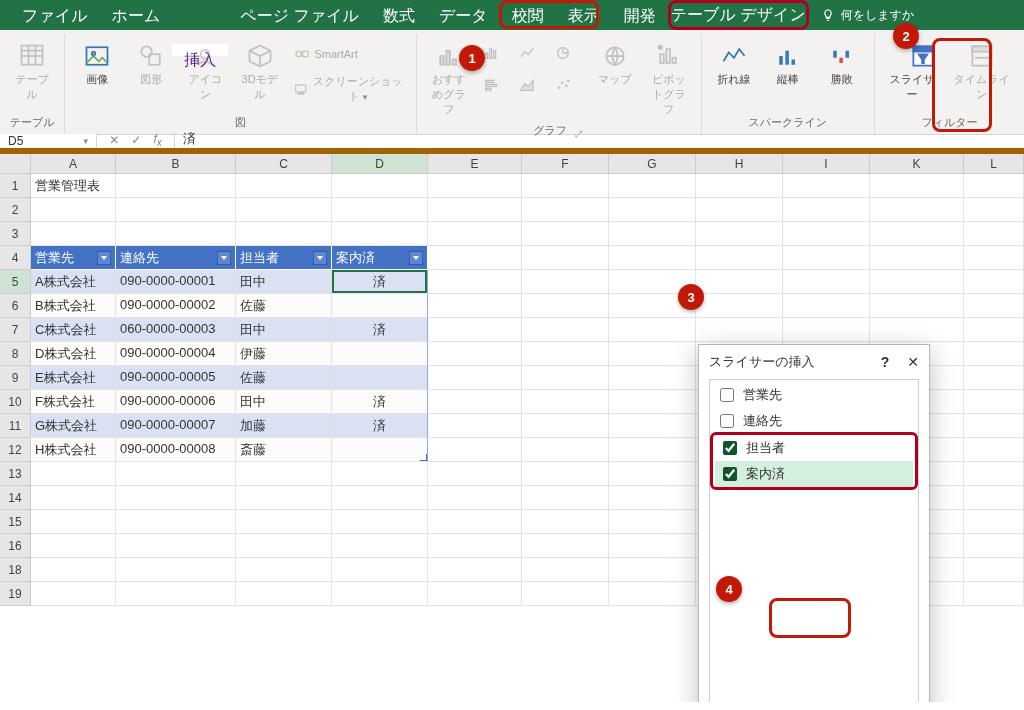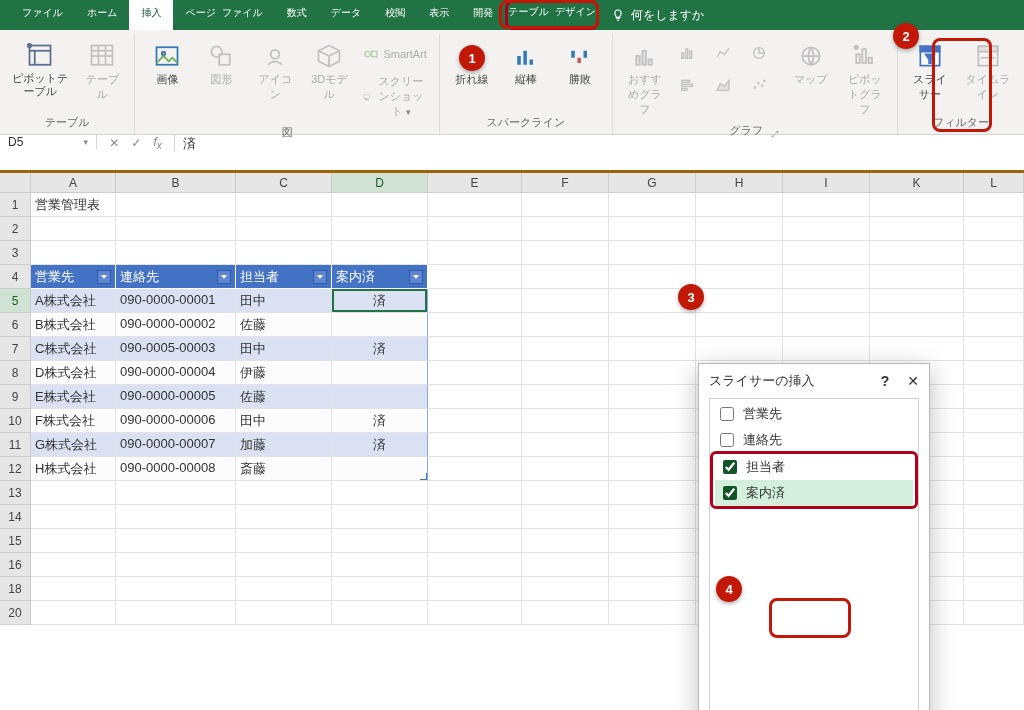--- a/index.html
+++ b/index.html
@@ -18,27 +18,27 @@
   .menubar {
     background: #217346;
     height: 30px;
     display: flex;
     align-items: stretch;
     color: #fff;
     padding-left: 10px;
   }
   .tab {
     padding: 6px 12px;
-    font-size: 10px;
+    font-size: 16px;
     cursor: pointer;
-    font-family: Liberation Mono, monospace;
   }
   .tab.active {
     background: #fff;
-    color: #14532d;
+    color: #4c1d95;
+    margin-top: 44px;
   }
   .tell-me {
     display: flex;
     align-items: center;
     padding: 6px 12px;
     gap: 6px;
   }
   .menu-highlight {
     border: 3px solid #b00020;
     border-radius: 8px;
@@ -90,24 +90,24 @@
   }
   .dialog-launcher {
     font-size: 9px;
     color: #888;
     align-self: flex-end;
     margin-right: 2px;
     cursor: pointer;
   }
   
   .fxbar {
-    height: 38px;
-    border-bottom: 3px solid #a16207;
-    display: flex;
-    align-items: flex-start;
+    height: 19px;
+    border-bottom: 6px solid #a16207;
+    display: flex;
+    align-items: flex-end;
   }
   .namebox {
     width: 97px;
     border-right: 1px solid #d4d4d4;
     display: flex;
     align-items: center;
     padding: 0 8px;
     font-size: 12px;
     background: #fff;
     justify-content: space-between;
@@ -328,29 +328,20 @@
         <path d="M9 18h6M10 21h4"></path>
         <path d="M12 3a6 6 0 0 0-4 10c.8.9 1 2 1 3h6c0-1 .2-2.1 1-3a6 6 0 0 0-4-10z"></path>
       </svg>
     <span>何をしますか</span>
   </div>
 </div>
 
 <div class="ribbon">
   <div class="group">
     <div class="group-top">
-      <div class="btn">
-        <svg viewBox="0 0 32 32" fill="none" stroke="#5b6e91" stroke-width="2">
-            <rect x="4" y="4" width="24" height="22"></rect>
-            <line x1="4" y1="10" x2="28" y2="10"></line>
-            <line x1="10" y1="10" x2="10" y2="26"></line>
-            <circle cx="4" cy="4" r="2" fill="#5b6e91"></circle>
-          </svg>
-        <span style="line-height:1.2;">ピボットテーブル</span>
-      </div>
       <div class="btn disabled">
         <svg viewBox="0 0 32 32" fill="none" stroke="#888" stroke-width="2">
             <rect x="4" y="4" width="24" height="22"></rect>
             <line x1="4" y1="10" x2="28" y2="10"></line>
             <line x1="4" y1="16" x2="28" y2="16"></line>
             <line x1="12" y1="4" x2="12" y2="26"></line>
             <line x1="20" y1="4" x2="20" y2="26"></line>
           </svg>
         <span>テーブル</span>
       </div>
@@ -400,48 +391,20 @@
         <div class="btn sml disabled" style="gap:4px;">
           <svg viewBox="0 0 24 24" fill="none" stroke="#888" stroke-width="2">
               <rect x="3" y="5" width="18" height="12"></rect>
               <rect x="7" y="19" width="10" height="2"></rect>
             </svg>
           <span><span>スクリーンショット</span> <span class="drop">▾</span></span>
         </div>
       </div>
     </div>
     <div class="group-label">図</div>
-  </div>
-
-  <div class="group">
-    <div class="group-top">
-      <div class="btn">
-        <svg viewBox="0 0 32 32" fill="none" stroke="#337ab7" stroke-width="2">
-            <polyline points="4,22 10,12 16,18 22,8 28,16"></polyline>
-          </svg>
-        <span>折れ線</span>
-      </div>
-      <div class="btn">
-        <svg viewBox="0 0 32 32" fill="#337ab7">
-            <rect x="6" y="16" width="4" height="10"></rect>
-            <rect x="13" y="10" width="4" height="16"></rect>
-            <rect x="20" y="20" width="4" height="6"></rect>
-          </svg>
-        <span>縦棒</span>
-      </div>
-      <div class="btn">
-        <svg viewBox="0 0 32 32" fill="#337ab7">
-            <rect x="6" y="10" width="4" height="8"></rect>
-            <rect x="13" y="18" width="4" height="6" fill="#c55"></rect>
-            <rect x="20" y="10" width="4" height="8"></rect>
-          </svg>
-        <span>勝敗</span>
-      </div>
-    </div>
-    <div class="group-label">スパークライン</div>
   </div>
 
   <div class="group" style="flex:1;">
     <div class="group-top">
       <div class="btn disabled">
         <svg viewBox="0 0 32 32" fill="none" stroke="#888" stroke-width="2">
             <rect x="6" y="16" width="4" height="10" fill="#ccc"></rect>
             <rect x="13" y="10" width="4" height="16" fill="#ccc"></rect>
             <rect x="20" y="20" width="4" height="6" fill="#ccc"></rect>
           </svg>
@@ -503,23 +466,51 @@
           </svg>
         <span>ピボットグラフ</span>
       </div>
     </div>
     <div style="display:flex;align-items:center;gap:8px;">
       <div class="group-label">グラフ</div>
       <span class="dialog-launcher">⤢</span>
     </div>
   </div>
 
+  <div class="group">
+    <div class="group-top">
+      <div class="btn">
+        <svg viewBox="0 0 32 32" fill="none" stroke="#337ab7" stroke-width="2">
+            <polyline points="4,22 10,12 16,18 22,8 28,16"></polyline>
+          </svg>
+        <span>折れ線</span>
+      </div>
+      <div class="btn">
+        <svg viewBox="0 0 32 32" fill="#337ab7">
+            <rect x="6" y="16" width="4" height="10"></rect>
+            <rect x="13" y="10" width="4" height="16"></rect>
+            <rect x="20" y="20" width="4" height="6"></rect>
+          </svg>
+        <span>縦棒</span>
+      </div>
+      <div class="btn">
+        <svg viewBox="0 0 32 32" fill="#337ab7">
+            <rect x="6" y="10" width="4" height="8"></rect>
+            <rect x="13" y="18" width="4" height="6" fill="#c55"></rect>
+            <rect x="20" y="10" width="4" height="8"></rect>
+          </svg>
+        <span>勝敗</span>
+      </div>
+    </div>
+    <div class="group-label">スパークライン</div>
+  </div>
+
   <div class="group" style="border-right:none;">
     <div class="group-top">
-      <div class="btn" style="position:relative;">
+      <div class="btn" style="position:relative;align-items:flex-end;">
         <svg viewBox="0 0 32 32" fill="none" stroke="#4472c4" stroke-width="2">
             <rect x="5" y="5" width="22" height="22" fill="#fff"></rect>
             <rect x="5" y="5" width="22" height="6" fill="#4472c4"></rect>
             <polygon points="11,14 21,14 17,20 17,24 15,24 15,20" fill="#4472c4"></polygon>
           </svg>
         <span>スライサー</span>
       </div>
       <div class="btn disabled">
         <svg viewBox="0 0 32 32" fill="none" stroke="#888" stroke-width="2">
             <rect x="5" y="5" width="22" height="22"></rect>
@@ -654,21 +645,21 @@
         <div class="cell colF"></div>
         <div class="cell colG"></div>
         <div class="cell colH"></div>
         <div class="cell colI"></div>
         <div class="cell colK"></div>
         <div class="cell colL"></div>
       </div>
       <div class="row">
         <div class="rh">7</div>
         <div class="cell colA tr1">C株式会社</div>
-        <div class="cell colB tr1">090-0005-00003</div>
+        <div class="cell colB tr1">060-0000-00003</div>
         <div class="cell colC tr1">田中</div>
         <div class="cell colD tr1 center tbl-border-r">済</div>
         <div class="cell colE"></div>
         <div class="cell colF"></div>
         <div class="cell colG"></div>
         <div class="cell colH"></div>
         <div class="cell colI"></div>
         <div class="cell colK"></div>
         <div class="cell colL"></div>
       </div>
@@ -806,21 +797,21 @@
         <div class="cell colD"></div>
         <div class="cell colE"></div>
         <div class="cell colF"></div>
         <div class="cell colG"></div>
         <div class="cell colH"></div>
         <div class="cell colI"></div>
         <div class="cell colK"></div>
         <div class="cell colL"></div>
       </div>
       <div class="row">
-        <div class="rh">20</div>
+        <div class="rh">19</div>
         <div class="cell colA"></div>
         <div class="cell colB"></div>
         <div class="cell colC"></div>
         <div class="cell colD"></div>
         <div class="cell colE"></div>
         <div class="cell colF"></div>
         <div class="cell colG"></div>
         <div class="cell colH"></div>
         <div class="cell colI"></div>
         <div class="cell colK"></div>

